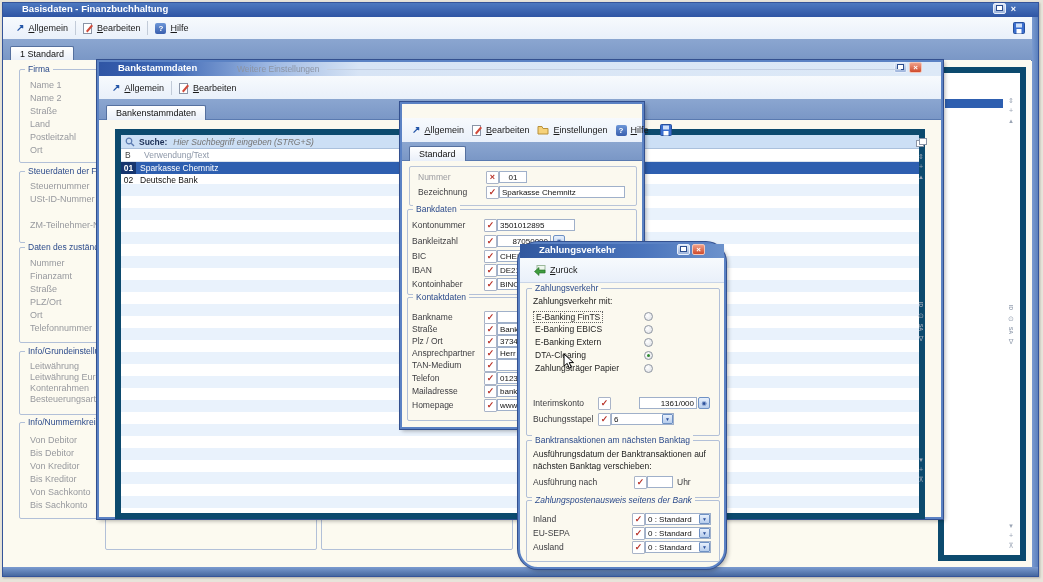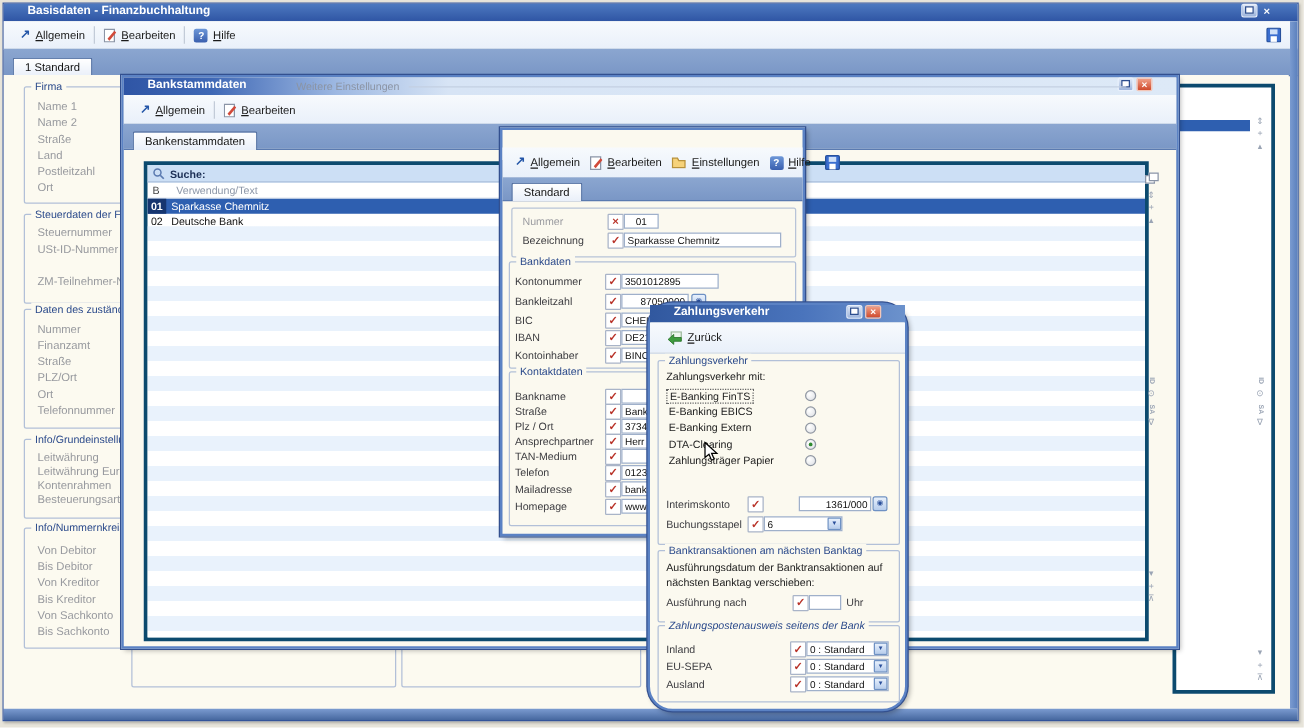--- a/index.html
+++ b/index.html
@@ -30,21 +30,21 @@
   .tstrip{position:absolute;left:0;right:0;background:linear-gradient(#8ba6d0,#7a97c6);
           display:flex;align-items:flex-end;padding-left:7px;border-bottom:1px solid #5a7ab0;}
   .tab{background:linear-gradient(#ffffff,#e9eff9);border:1px solid #55709f;border-bottom:none;
        border-radius:2px 2px 0 0;font-size:9px;padding:2px 9px 2px 9px;color:#111;position:relative;top:1px;}
   
   .gb{position:absolute;border:1px solid #b2c0d8;border-radius:2px;}
   .gb>.leg{position:absolute;top:-6px;left:5px;background:#fcfaf0;padding:0 3px;font-size:8.5px;
            color:#2b4a8b;white-space:nowrap;}
   .sfield{height:13px;font-size:9px;color:#97999e;padding-left:10px;white-space:nowrap;}
   
-  .panel{position:absolute;background:#fff;border:3px solid #0c4a6e;overflow:hidden;}
+  .panel{position:absolute;background:#fff;border:6px solid #0c4a6e;overflow:hidden;}
   .srow{height:13px;background:#ccdff5;border-bottom:1px solid #aac0dc;display:flex;align-items:center;
         gap:4px;padding:0 4px;font-size:8.5px;}
   .srow b{color:#1c2f55;}
   .search-inp{flex:1;background:transparent;border:none;outline:none;font-family:"Liberation Sans",sans-serif;
         font-style:italic;font-size:8.5px;color:#8d97a8;}
   .thead{height:12px;display:flex;align-items:center;font-size:8.5px;color:#8d97a8;border-bottom:1px solid #dde4ee;}
   .lrow{height:12px;display:flex;align-items:center;font-size:8.5px;color:#111;}
   .lrow .id{width:15px;text-align:center;flex:0 0 auto;}
   .lrow.sel{background:#2e5fb0;color:#fff;}
   .lrow.sel .id{background:#16356f;font-weight:bold;height:12px;line-height:12px;}
@@ -239,20 +239,21 @@
     <div class="tab">Bankenstammdaten</div>
   </div>
 
   <div class="panel" style="left:16px;top:67px;width:798px;height:378px;">
     <div class="srow">
       <svg width="10" height="10">
           <circle cx="4" cy="4" r="2.8" fill="none" stroke="#5a7ab0" stroke-width="1.2"></circle>
           <line x1="6.2" y1="6.2" x2="9" y2="9" stroke="#5a7ab0" stroke-width="1.4"></line>
         </svg>
       <b>Suche:</b>
+      <input class="search-inp" placeholder="Hier Suchbegriff eingeben (STRG+S)" style="">
     </div>
     <div class="thead">
       <span class="id" style="width:15px;text-align:left;padding-left:4px;color:#444;">B</span>
       <span style="padding-left:4px;">Verwendung/Text</span>
     </div>
     <div class="lrow sel">
       <span class="id">01</span>
       <span style="padding-left:4px;">Sparkasse Chemnitz</span>
     </div>
     <div class="lrow">

